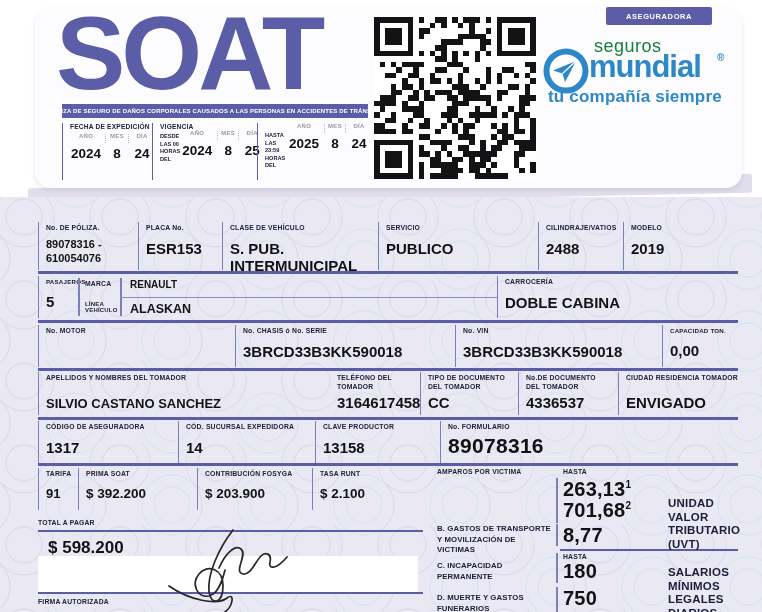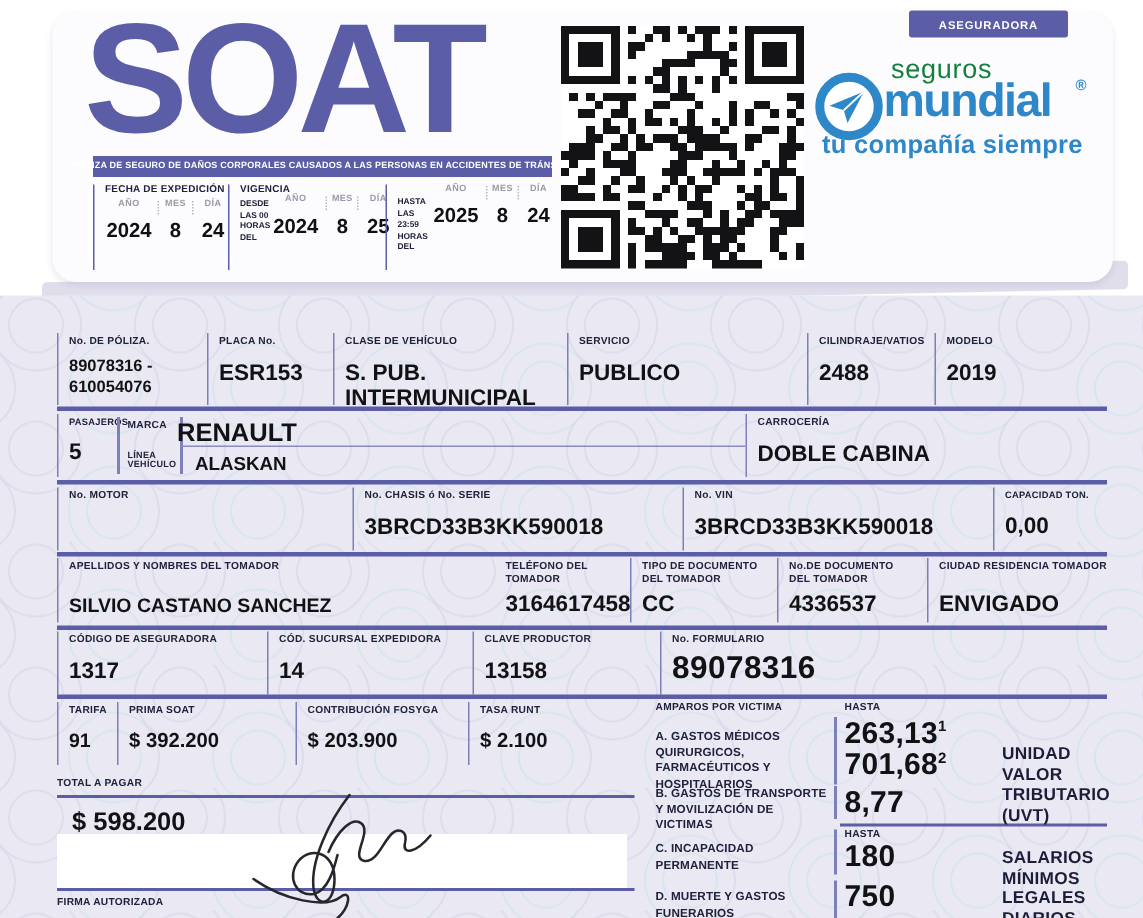--- a/index.html
+++ b/index.html
@@ -585,21 +585,21 @@
 
   <div class="cell" style="left:38px;top:276px;width:40px;height:42px;">
     <div class="lb" style="font-size:6.2px;">PASAJEROS</div>
     <div class="vl">5</div>
   </div>
   <div class="freelb" style="left:85px;top:280px;">MARCA</div>
   <div class="freelb" style="left:85px;top:301px;font-size:6px;">LÍNEA
 VEHÍCULO</div>
   <div class="vstub" style="left:78px;top:278px;height:38px;"></div>
   <div class="vstub" style="left:120px;top:278px;height:38px;"></div>
-  <div class="freeval" style="left:118px;top:279px;font-size:17px;">RENAULT</div>
+  <div class="freeval" style="left:130px;top:279px;font-size:10px;">RENAULT</div>
   <div class="freeval" style="left:130px;top:302px;font-size:12.5px;">ALASKAN</div>
   <div class="thinline" style="left:120px;top:297px;width:377px;"></div>
   <div class="cell" style="left:497px;top:276px;width:241px;height:42px;">
     <div class="lb">CARROCERÍA</div>
     <div class="vl">DOBLE CABINA</div>
   </div>
   <div class="hline" style="left:38px;top:320px;width:700px;"></div>
 
   <div class="cell" style="left:38px;top:325px;width:197px;height:42px;">
     <div class="lb">No. MOTOR</div>
@@ -685,22 +685,20 @@
   <div class="freelb" style="left:38px;top:598px;">FIRMA AUTORIZADA</div>
   <svg class="signature" viewBox="0 0 134 90" fill="none">
     <path d="M70,8 C56,26 44,52 46,70 C48,84 60,82 60,64 C60,46 44,42 36,52 C28,62 34,76 46,74 C56,72 60,56 62,48" stroke="#26262b" stroke-width="1.7" stroke-linecap="round"></path>
     <path d="M56,46 C62,32 72,22 78,27 C85,33 70,50 80,52 C88,53 92,40 98,34 C102,30 109,31 107,40 C105,48 114,47 124,35" stroke="#26262b" stroke-width="1.7" stroke-linecap="round"></path>
     <path d="M6,64 C26,78 54,84 64,76 C72,70 70,84 62,90" stroke="#26262b" stroke-width="1.7" stroke-linecap="round"></path>
   </svg>
 
   <div class="freelb" style="left:437px;top:468px;">AMPAROS POR VICTIMA</div>
   <div class="freelb" style="left:563px;top:468px;">HASTA</div>
 
-  <div class="amp-lb" style="left:437px;top:486px;width:118px;">A. GASTOS MÉDICOS QUIRURGICOS,
-FARMACÉUTICOS Y HOSPITALARIOS</div>
   <div class="vstub" style="left:556px;top:478px;height:45px;"></div>
   <div class="amp-val" style="left:563px;top:479px;"><span>263,13</span><sup>1</sup></div>
   <div class="amp-val" style="left:563px;top:500px;"><span>701,68</span><sup>2</sup></div>
 
   <div class="amp-lb" style="left:437px;top:524px;width:118px;">B. GASTOS DE TRANSPORTE
 Y MOVILIZACIÓN DE VICTIMAS</div>
   <div class="vstub" style="left:556px;top:524px;height:22px;"></div>
   <div class="amp-val" style="left:563px;top:525px;">8,77</div>
 
   <div class="hline" style="left:560px;top:549px;width:178px;height:1.5px;"></div>

